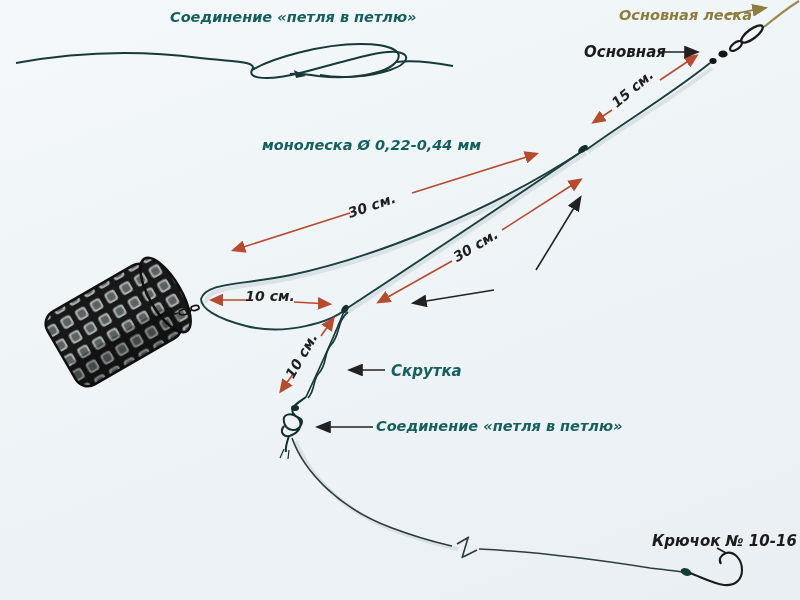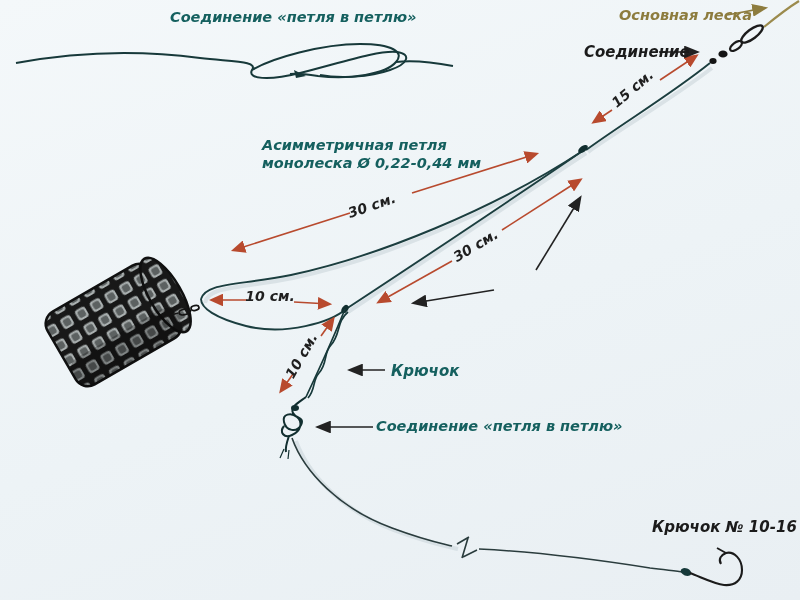--- a/index.html
+++ b/index.html
@@ -125,29 +125,28 @@
     <path d="M536,270 L580,198" marker-end="url(#mblk)"></path>
     <path d="M494,290 L414,303" marker-end="url(#mblk)"></path>
     <path d="M385,370 L350,370" marker-end="url(#mblk)"></path>
     <path d="M373,427 L318,427" marker-end="url(#mblk)"></path>
   </g>
   <path d="M727,15 L765,8" stroke="#8d7c3e" stroke-width="1.6" fill="none" marker-end="url(#moli)"></path>
 </svg>
 
 <div class="lbl teal sz" style="left:170px;top:8px;">Соединение «петля в петлю»</div>
 <div class="lbl olive sz" style="left:619px;top:6px;">Основная леска</div>
-<div class="lbl blk" style="left:584px;top:43px;font-size:15px;">Соединение</div>
+<div class="lbl blk" style="left:584px;top:43px;font-size:15px;">Основная</div>
 <div class="lbl meas ctr" style="left:633px;top:89px;transform:translate(-50%,-50%) rotate(-40deg);">15 см.</div>
 
 <div class="lbl teal sz" style="left:262px;top:136px;">
-  <div>Асимметричная петля</div>
   <div>монолеска Ø 0,22-0,44 мм</div>
 </div>
 
 <div class="lbl meas ctr" style="left:372px;top:206px;transform:translate(-50%,-50%) rotate(-19deg);">30 см.</div>
 <div class="lbl meas ctr" style="left:476px;top:246px;transform:translate(-50%,-50%) rotate(-31deg);">30 см.</div>
 <div class="lbl meas ctr" style="left:270px;top:297px;">10 см.</div>
 <div class="lbl meas ctr" style="left:302px;top:356px;transform:translate(-50%,-50%) rotate(-60deg);">10 см.</div>
-<div class="lbl teal" style="left:391px;top:362px;font-size:15px;">Крючок</div>
+<div class="lbl teal" style="left:391px;top:362px;font-size:15px;">Скрутка</div>
 <div class="lbl teal sz" style="left:376px;top:417px;">Соединение «петля в петлю»</div>
-<div class="lbl blk" style="left:652px;top:518px;font-size:15px;">Крючок № 10-16</div>
+<div class="lbl blk" style="left:652px;top:532px;font-size:15px;">Крючок № 10-16</div>
 
 </div>
 
 </body></html>

